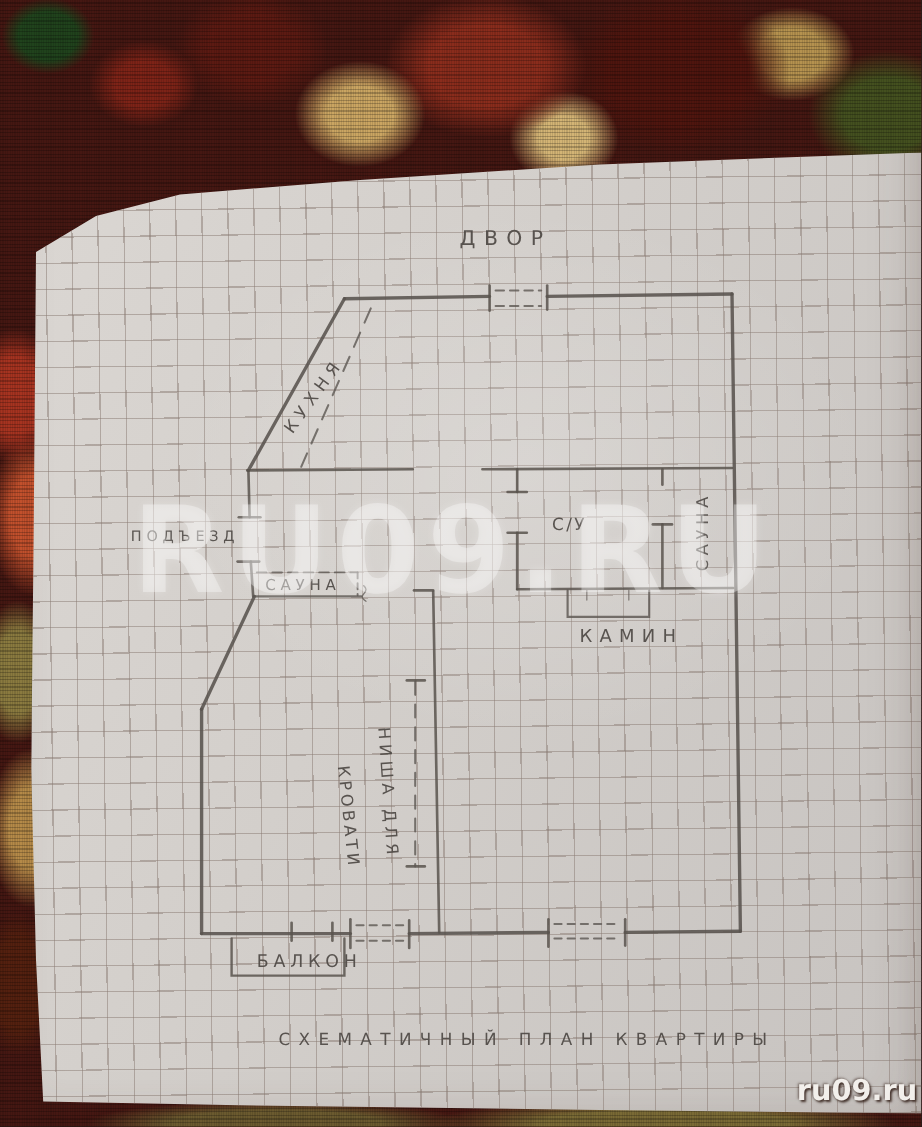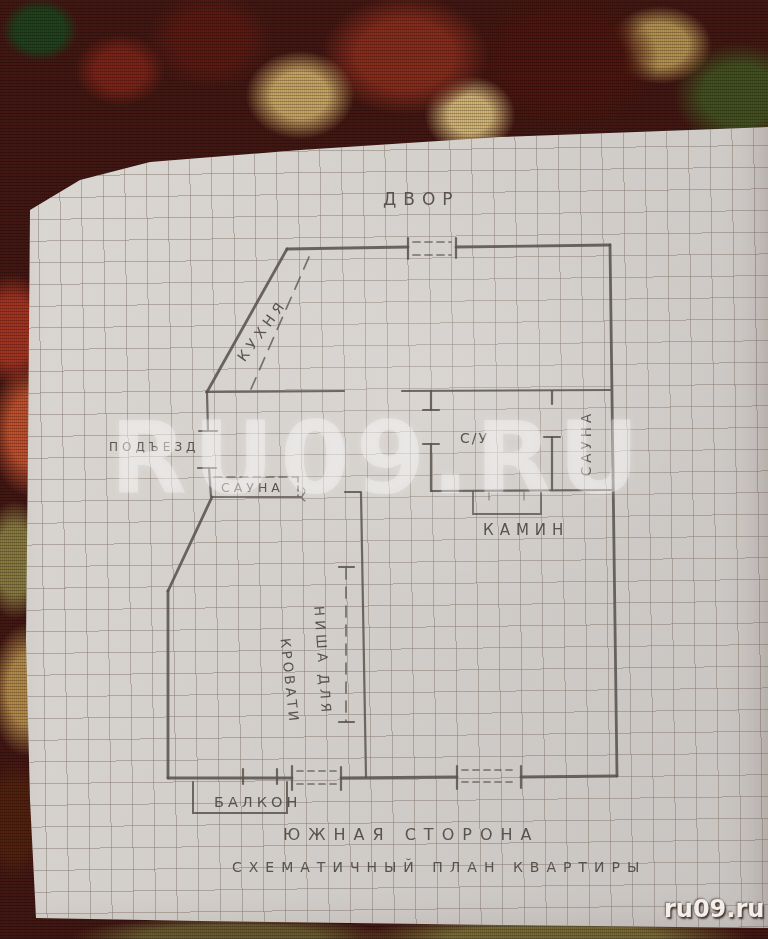--- a/index.html
+++ b/index.html
@@ -155,19 +155,18 @@
   <div class="lbl l-dvor">ДВОР</div>
   <div class="lbl l-kuhnya">КУХНЯ</div>
   <div class="lbl l-podezd">ПОДЪЕЗД</div>
   <div class="lbl l-shkaf">САУНА</div>
   <div class="lbl l-su">С/У</div>
   <div class="lbl l-sauna">САУНА</div>
   <div class="lbl l-kamin">КАМИН</div>
   <div class="lbl l-nisha1">НИША ДЛЯ</div>
   <div class="lbl l-nisha2">КРОВАТИ</div>
   <div class="lbl l-balkon">БАЛКОН</div>
-  <div class="lbl l-south">ЮЖНАЯ СТОРОНА</div>
   <div class="lbl l-caption">СХЕМАТИЧНЫЙ ПЛАН КВАРТИРЫ</div>
 
   <div class="wm-center">RU09.RU</div>
   <div class="wm-corner">ru09.ru</div>
 
 </div>
 
 </body></html>

